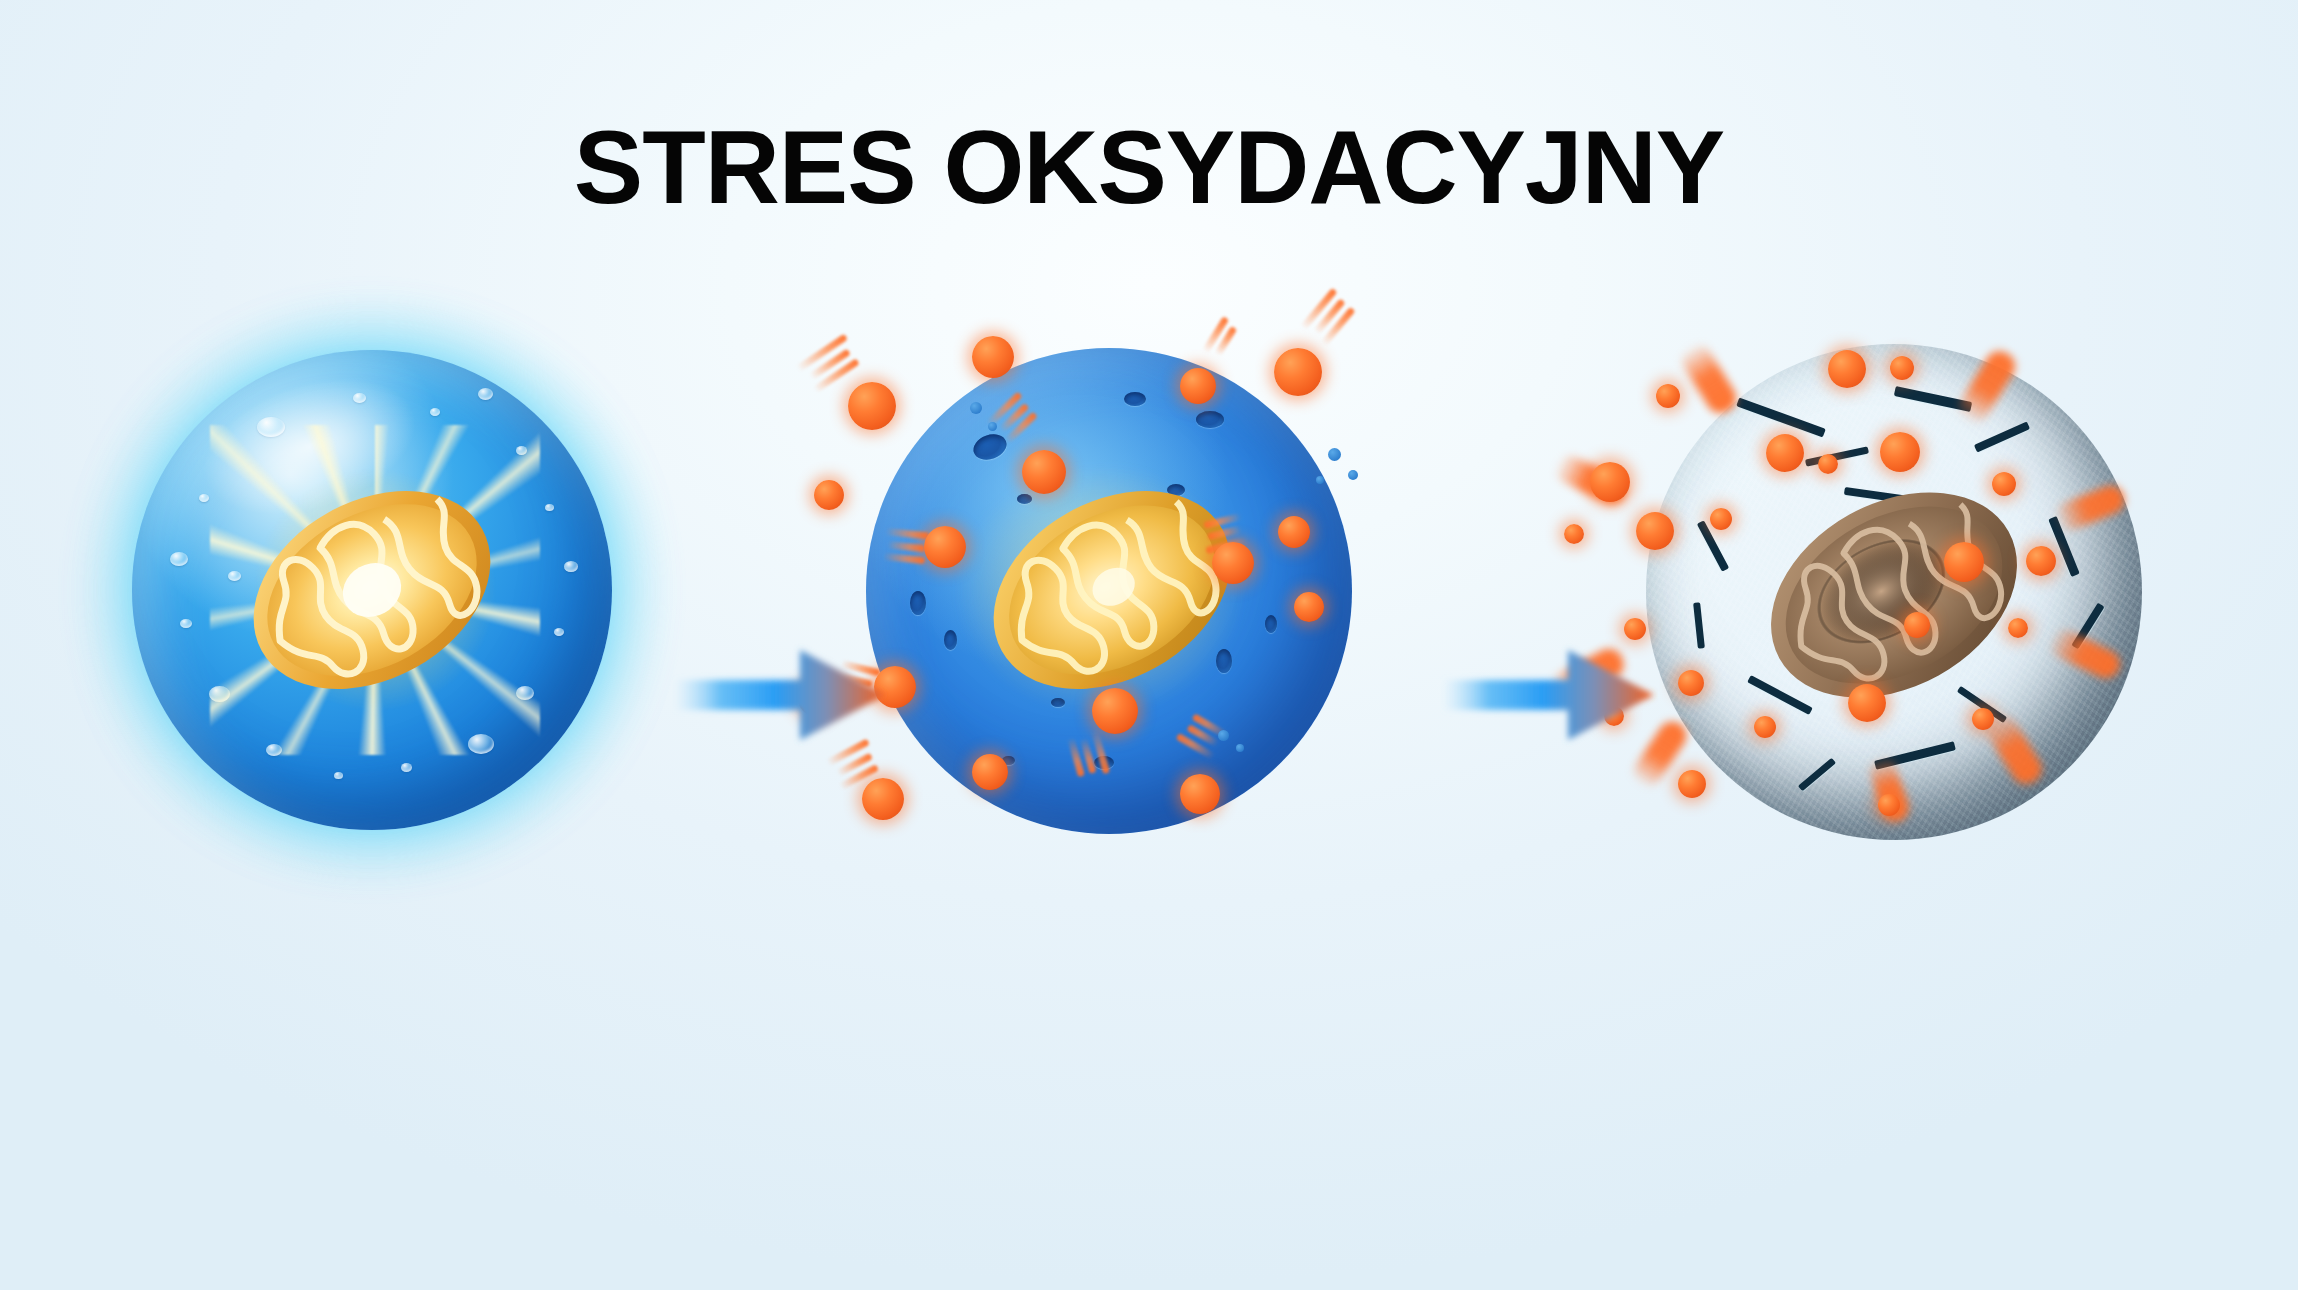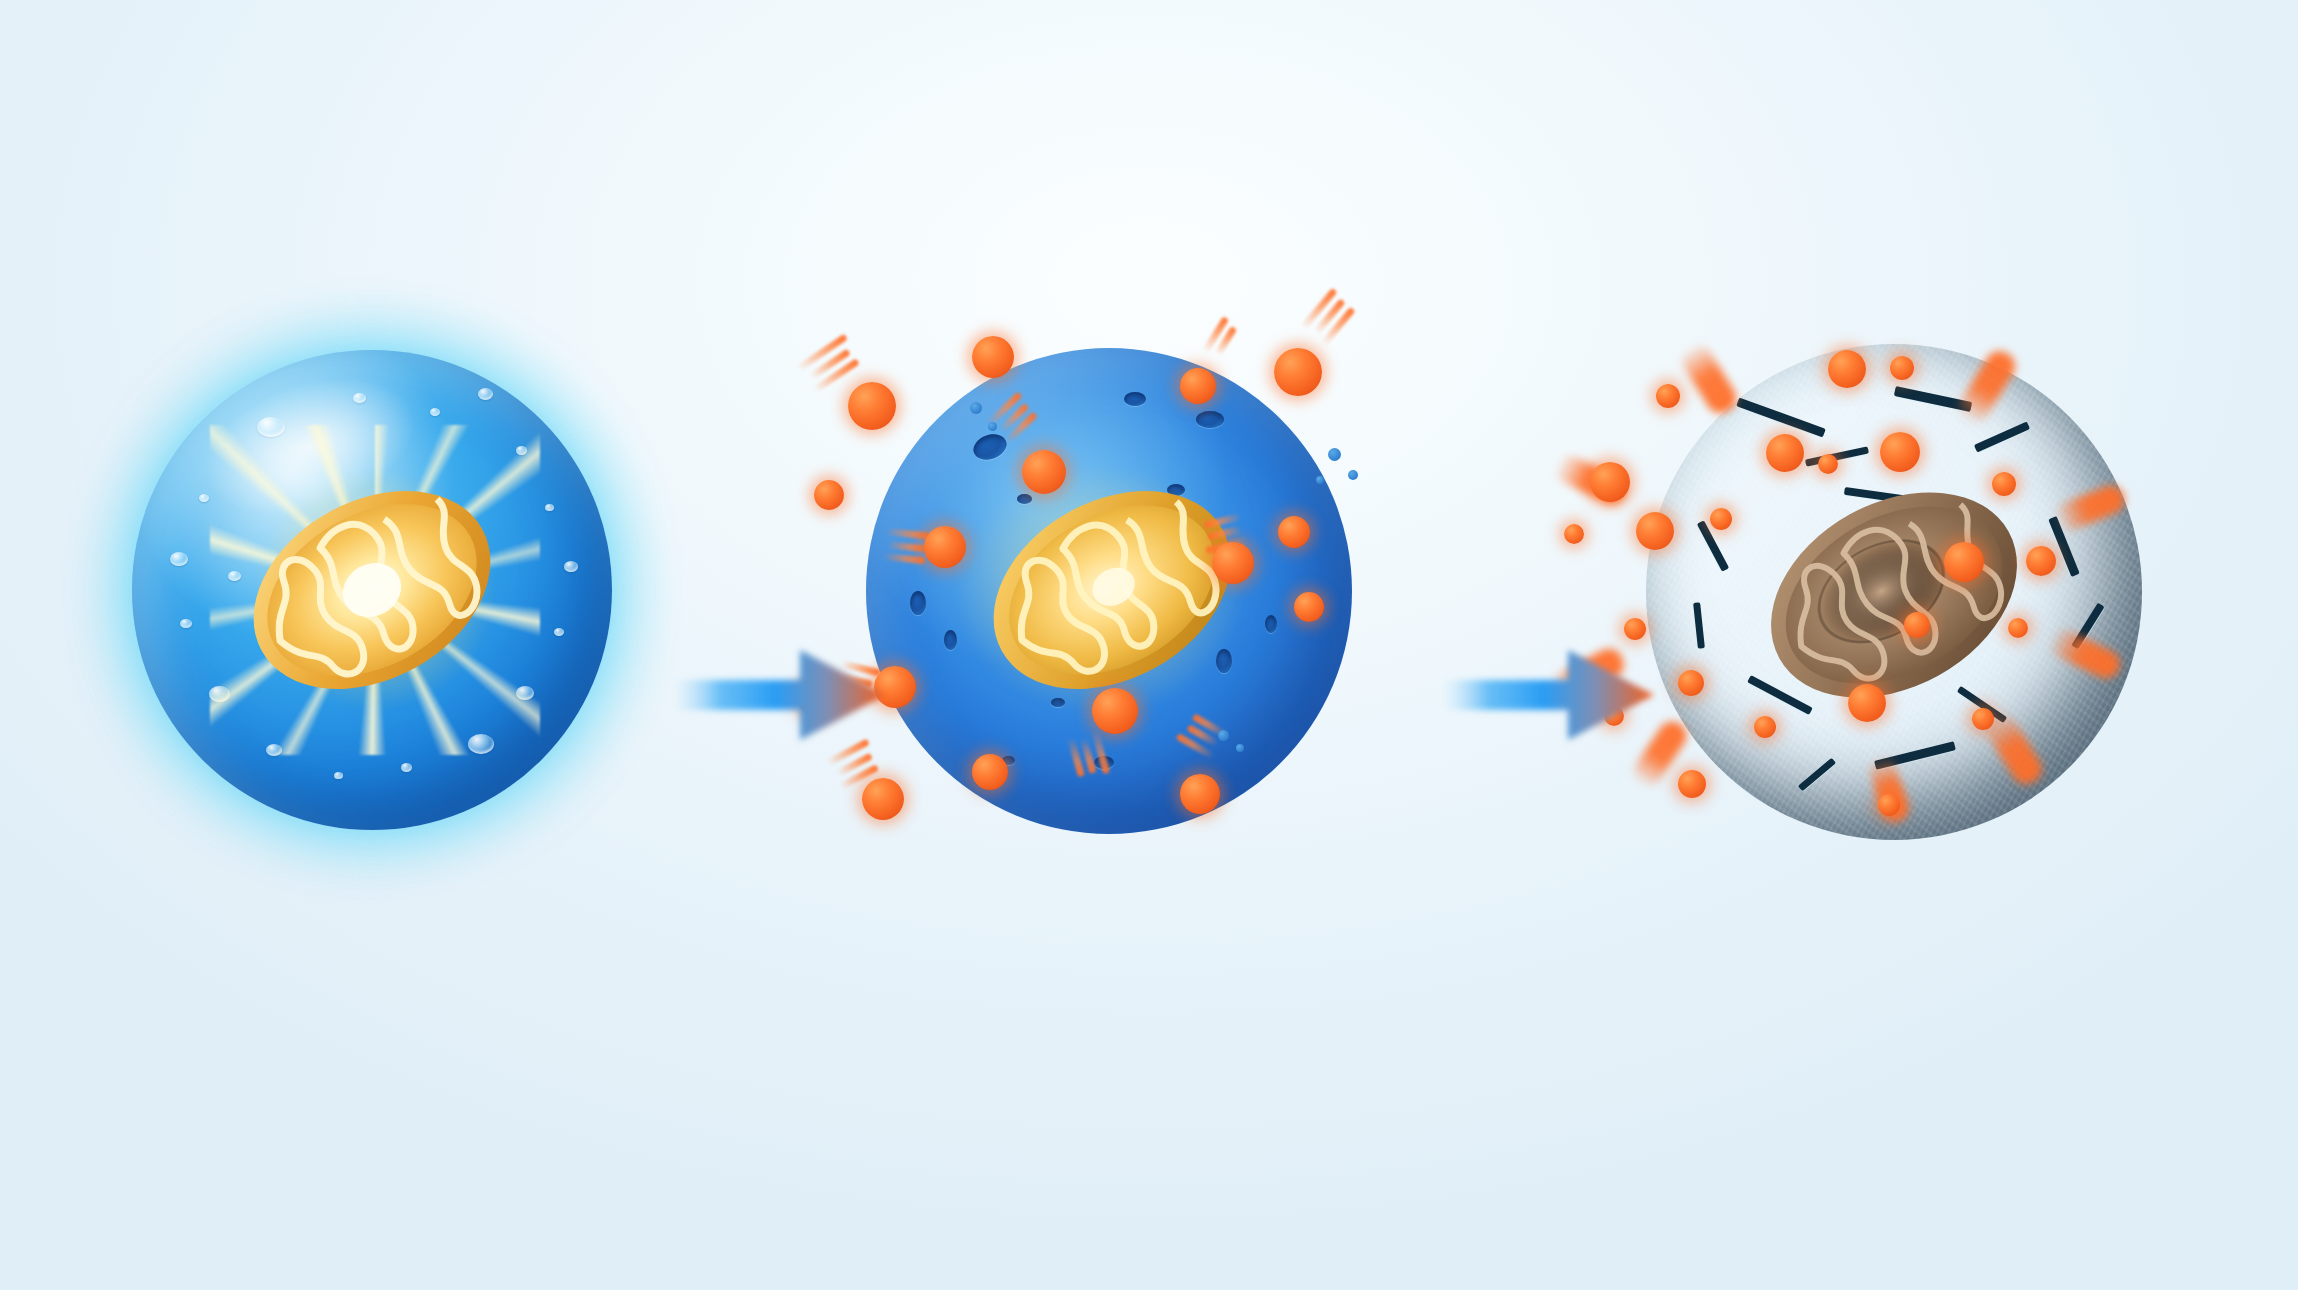--- a/index.html
+++ b/index.html
@@ -201,20 +201,21 @@
   }
   #arrow-1 { left:672px; }
   #arrow-2 { left:1440px; }
   .arrow svg{ width:100%; height:100%; display:block; }
 </style>
 </head>
 <body>
 
 <div id="stage">
 
+  <div id="title">STRES OKSYDACYJNY</div>
 
   <div class="panel" id="panel-1">
     <div class="cellwrap">
 
       <div class="sphere" id="halo1"></div>
 
       <div class="sphere" id="cell1">
 
         <span class="droplet" style="left:26%;top:14%;width:28px;height:20px;"></span>
         <span class="droplet" style="left:46%;top:9%;width:13px;height:10px;"></span>

